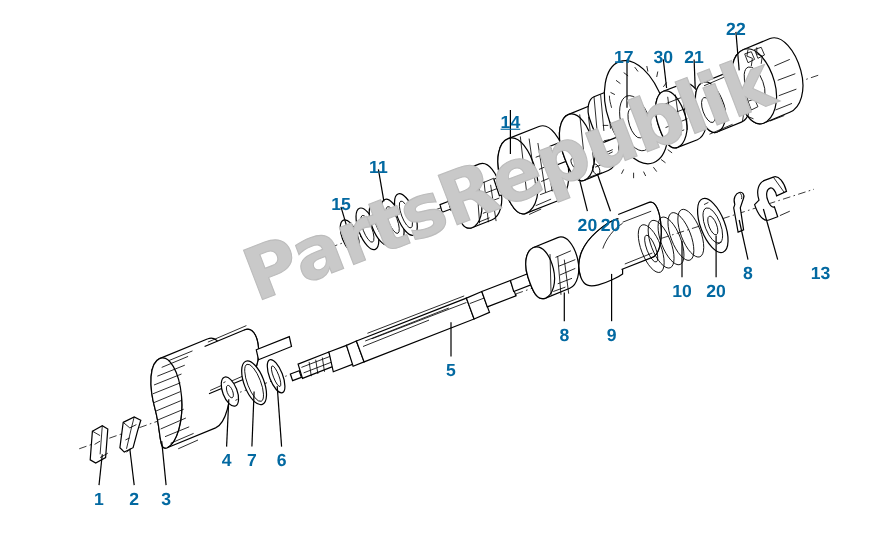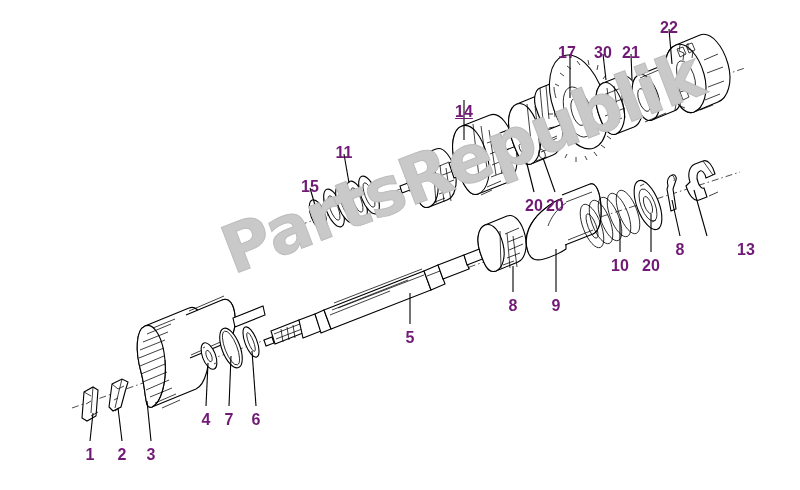--- a/index.html
+++ b/index.html
@@ -42,21 +42,21 @@
     letter-spacing: -1px;
     color: #c9c9c9;
     white-space: nowrap;
     -webkit-text-stroke: 1px #bcbcbc;
   }
   .callout {
     position: absolute;
     font-family: "Liberation Sans", sans-serif;
     font-size: 16px;
     font-weight: 600;
-    color: #701a75;
+    color: #0369a1;
     line-height: 1;
     white-space: nowrap;
     transform: translate(-50%, 0);
   }
 </style>
 </head>
 <body>
 
 <div id="stage">
 

